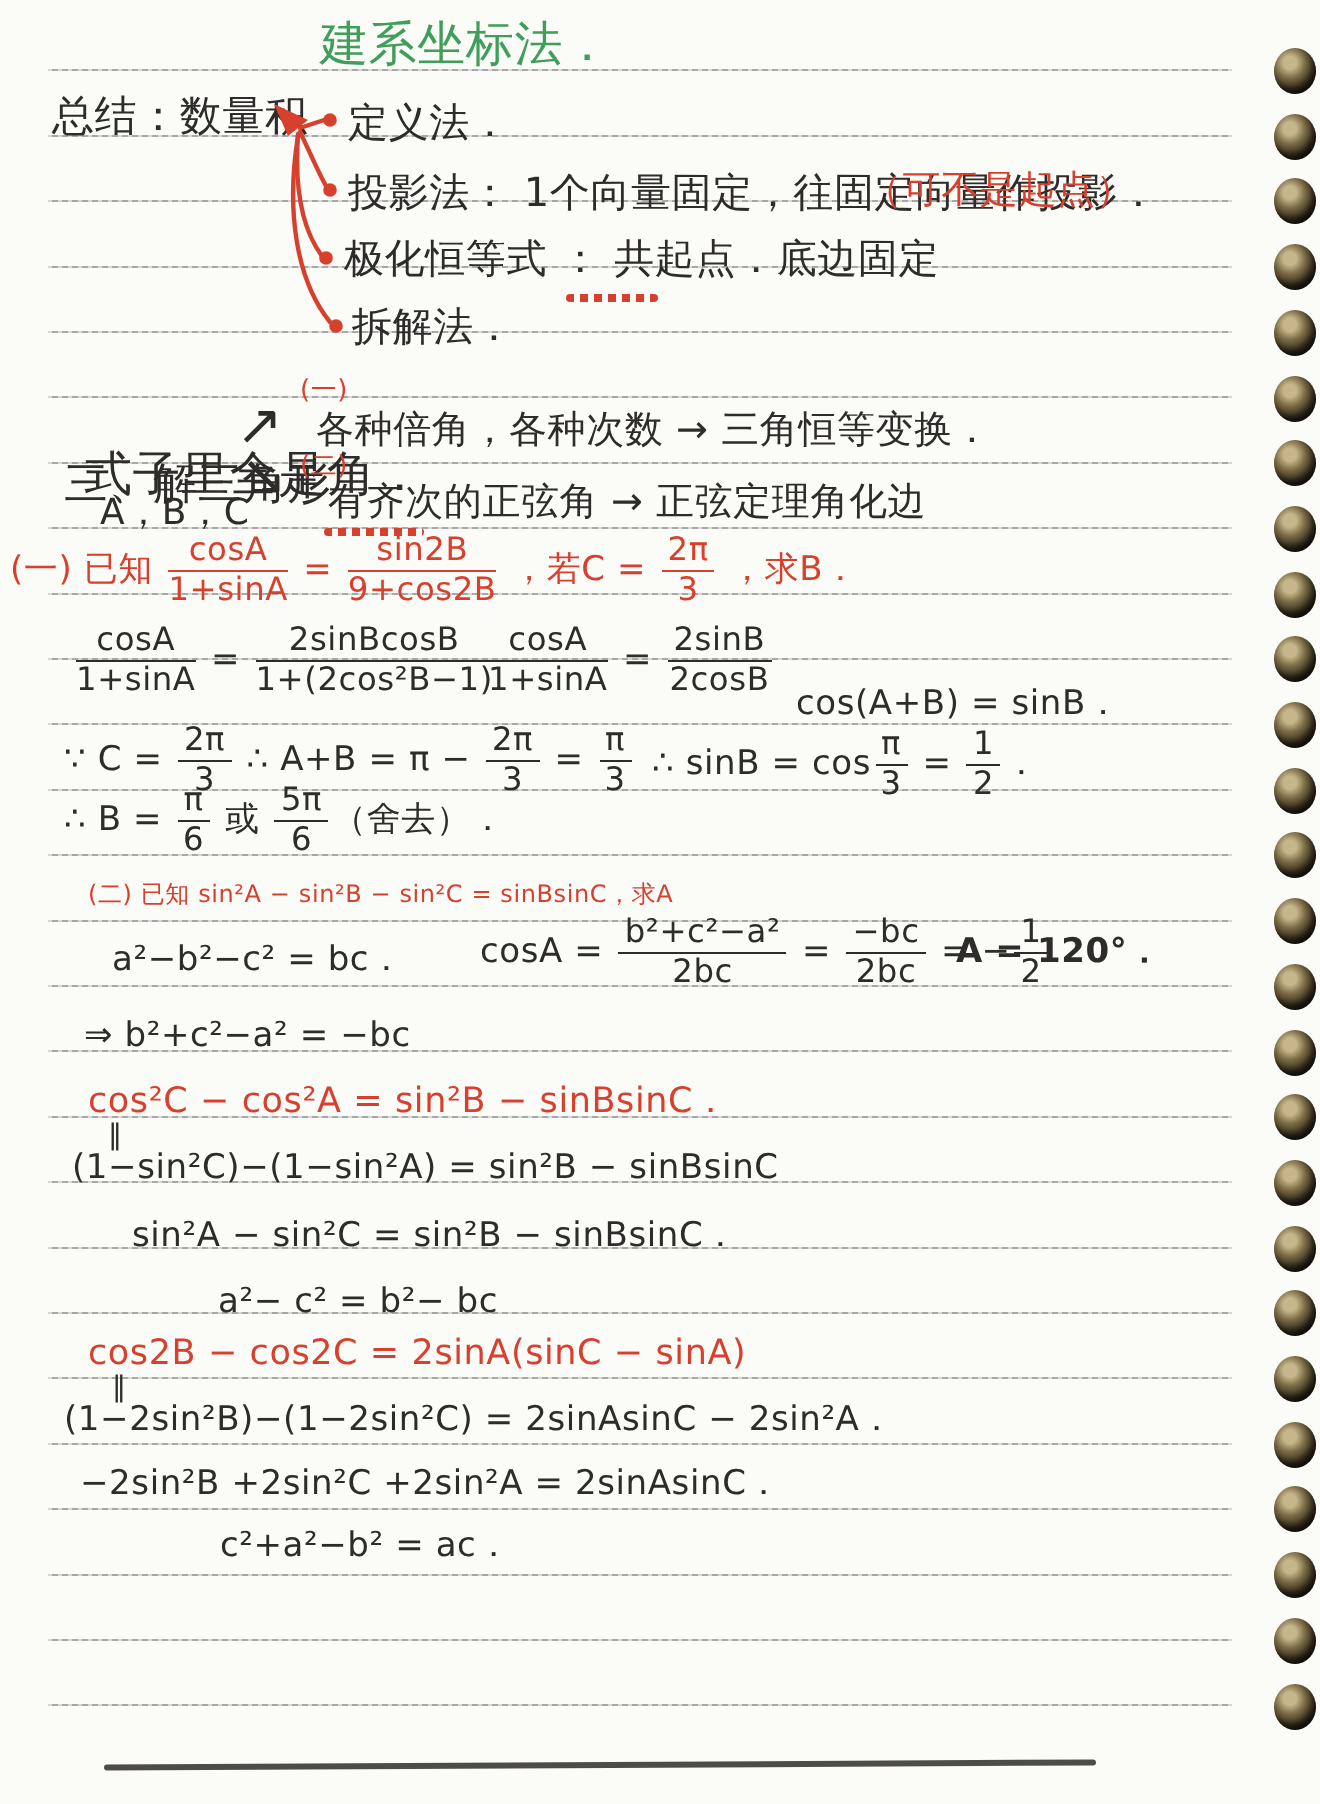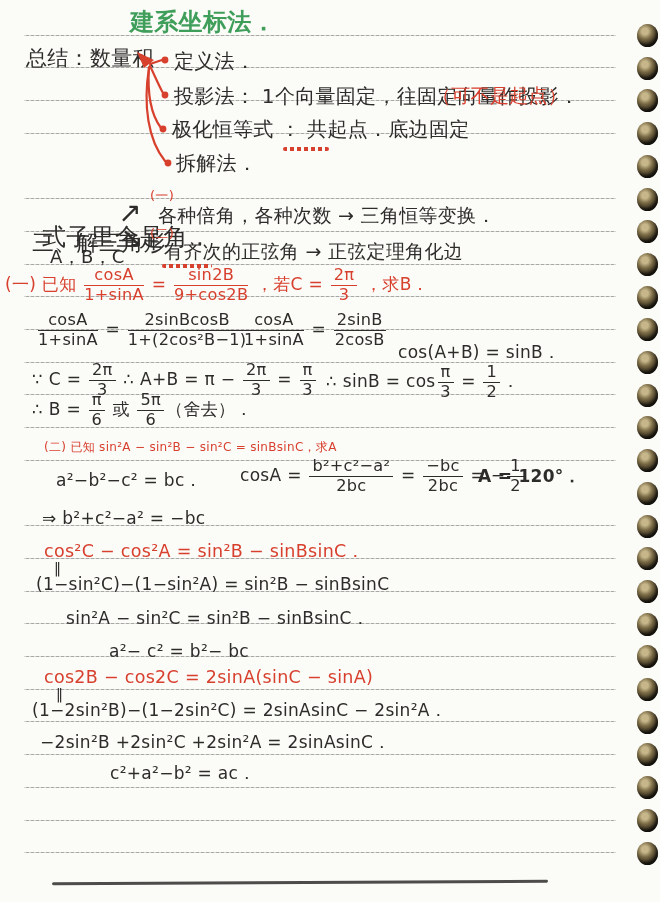--- a/index.html
+++ b/index.html
@@ -36,21 +36,21 @@
     background:#4e4c4a; border-radius:2px; transform:rotate(-0.3deg);
   }
 </style>
 </head>
 <body>
 
 <div class="page">
 
   <div class="ruling"></div>
 
-  <div class="t green" style="left:130px; top:8px; font-size:24px; font-weight:bold;">建系坐标法．</div>
+  <div class="t green" style="left:160px; top:8px; font-size:24px; font-weight:normal;">建系坐标法．</div>
 
   <div class="t black" style="left:26px; top:46px; font-size:21px;">总结：数量积</div>
 
   <svg class="overlay" width="660" height="902" viewBox="0 0 660 902">
     <g stroke="#d8402e" stroke-width="2.2" fill="none" stroke-linecap="round">
       <path d="M150,64 L162,60"></path>
       <path d="M150,66 C154,74 159,86 163,93"></path>
       <path d="M149,67 C147,96 152,116 161,128"></path>
       <path d="M149,68 C143,105 148,140 165,161"></path>
     </g>

